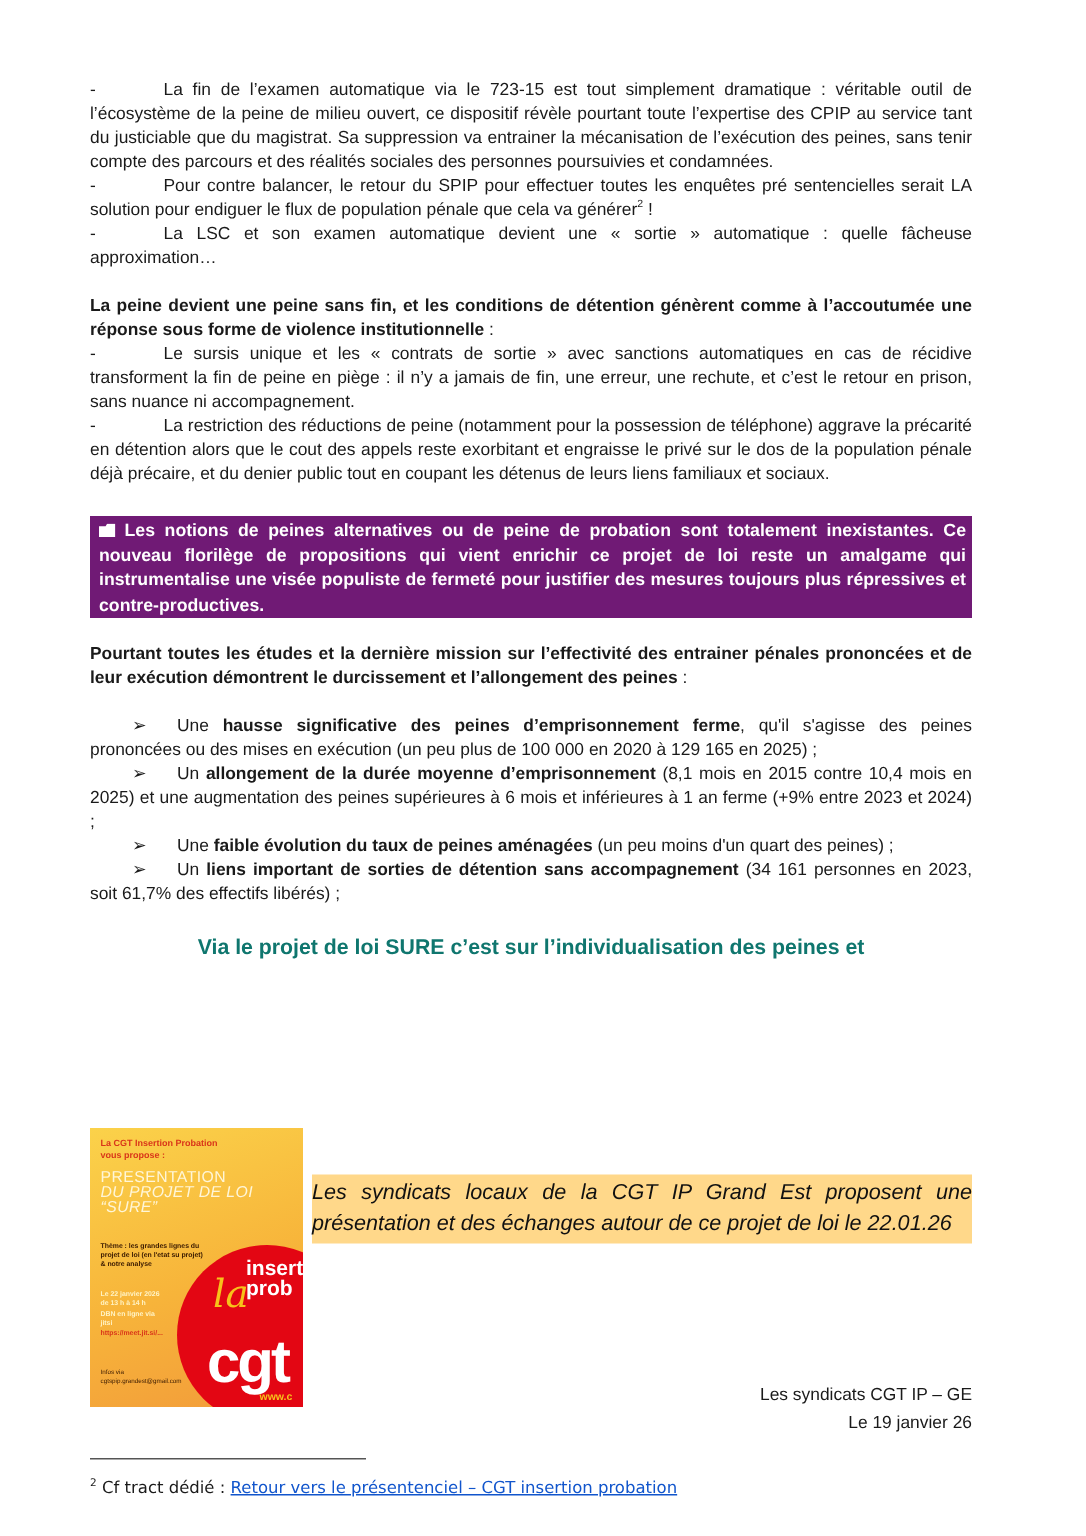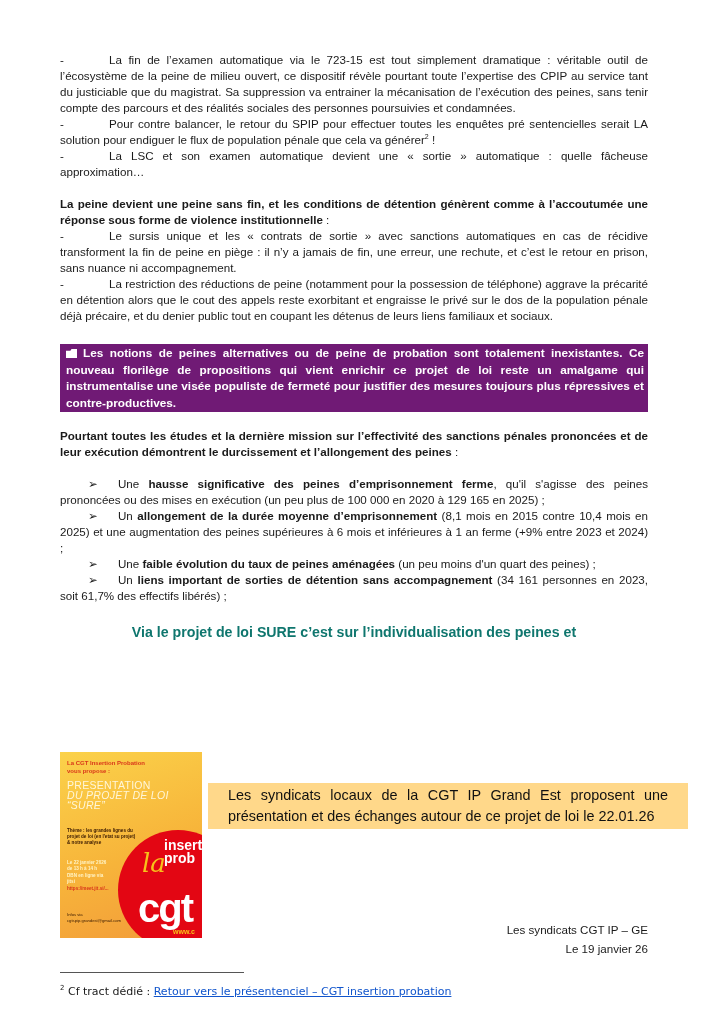--- a/index.html
+++ b/index.html
@@ -32,21 +32,21 @@
   .poster .p-date { position: absolute; left: 7px; top: 108px; color: #fff3c4; font-weight: bold; font-size: 4.6px; line-height: 6.4px; width: 60px; }
   .poster .p-link { color: #d9361a; }
   .poster .p-info { position: absolute; left: 7px; top: 160px; color: #3a1a00; font-size: 4.2px; line-height: 5.5px; }
   .poster .p-logo { position: absolute; left: 58px; top: 78px; width: 120px; height: 120px; border-radius: 50%; background: #e30613; }
   .poster .p-insert { position: absolute; left: 104px; top: 87px; color: #fff; font-weight: bold; font-size: 14px; line-height: 13px; }
   .poster .p-la { position: absolute; left: 82px; top: 96px; color: #f7c21a; font-family: "DejaVu Serif", serif; font-style: italic; font-size: 26px; }
   .poster .p-cgt { position: absolute; left: 78px; top: 136px; color: #fff; font-weight: bold; font-size: 40px; line-height: 40px; letter-spacing: -2px; }
   .poster .p-www { position: absolute; left: 113px; top: 176px; color: #f7c21a; font-weight: bold; font-size: 7px; }
   .yellowbox {
     position: absolute; left: 208px; top: 783px; width: 440px;
-    background: #ffd88a; padding: 2px 20px; font-size: 14.4px; line-height: 21px; text-align: justify; color: #111;
+    background: #ffd88a; padding: 2px 0; font-size: 14.4px; line-height: 21px; text-align: justify; color: #111; font-style: italic;
   }
   .signature { position: absolute; right: 76px; top: 920px; text-align: right; font-size: 11.6px; line-height: 19px; }
   .fn-rule { position: absolute; left: 60px; top: 972px; width: 184px; height: 1px; background: #555; }
   .footnote { position: absolute; left: 60px; top: 985px; font-size: 11px; line-height: 14px; font-family: "DejaVu Sans", sans-serif; }
   .footnote sup { font-size: 7px; }
   .footnote a { color: #1155cc; text-decoration: underline; }
   sup { font-size: 7px; line-height: 0; }
 </style>
 </head>
 <body>
@@ -77,21 +77,21 @@
 
   <div class="gap"></div>
 
   <div class="redbox">
     <span class="icon"></span><span>Les notions de peines alternatives ou de peine de probation sont totalement inexistantes. Ce nouveau florilège de propositions qui vient enrichir ce projet de loi reste un amalgame qui instrumentalise une visée populiste de fermeté pour justifier des mesures toujours plus répressives et contre-productives.</span>
   </div>
 
   <div class="gap"></div>
 
   <p class="para">
-    <span class="bold">Pourtant toutes les études et la dernière mission sur l’effectivité des sanctions pénales prononcées et de leur exécution démontrent le durcissement et l’allongement des peines</span><span> :</span>
+    <span class="bold">Pourtant toutes les études et la dernière mission sur l’effectivité des entrainer pénales prononcées et de leur exécution démontrent le durcissement et l’allongement des peines</span><span> :</span>
   </p>
   <div class="gap"></div>
   <p class="para arrow-item">
     <span class="arrow">➢</span><span>Une </span><span class="bold">hausse significative des peines d’emprisonnement ferme</span><span>, qu'il s'agisse des peines prononcées ou des mises en exécution (un peu plus de 100 000 en 2020 à 129 165 en 2025) ;</span>
   </p>
   <p class="para arrow-item">
     <span class="arrow">➢</span><span>Un </span><span class="bold">allongement de la durée moyenne d’emprisonnement</span><span> (8,1 mois en 2015 contre 10,4 mois en 2025) et une augmentation des peines supérieures à 6 mois et inférieures à 1 an ferme (+9% entre 2023 et 2024) ;</span>
   </p>
   <p class="para arrow-item">
     <span class="arrow">➢</span><span>Une </span><span class="bold">faible évolution du taux de peines aménagées</span><span> (un peu moins d'un quart des peines) ;</span>

